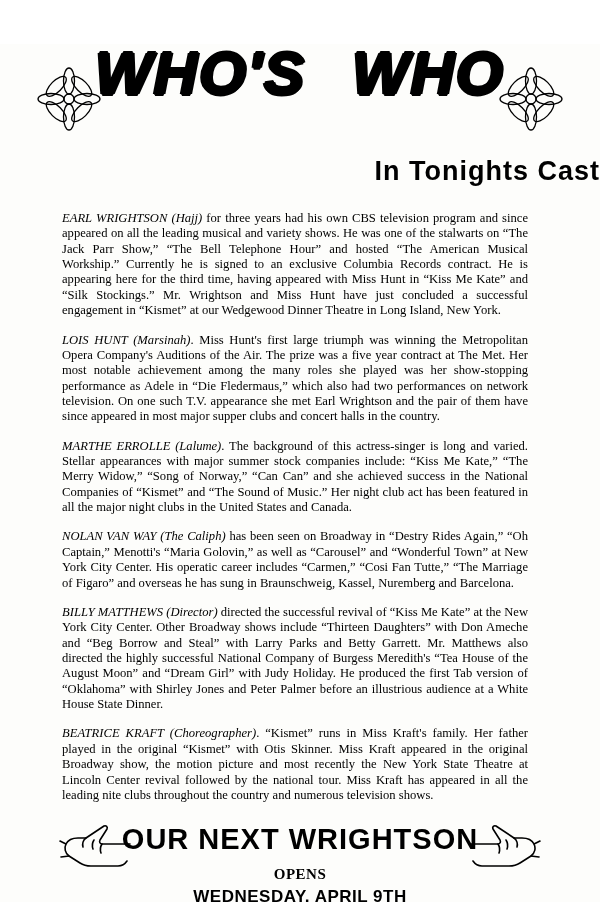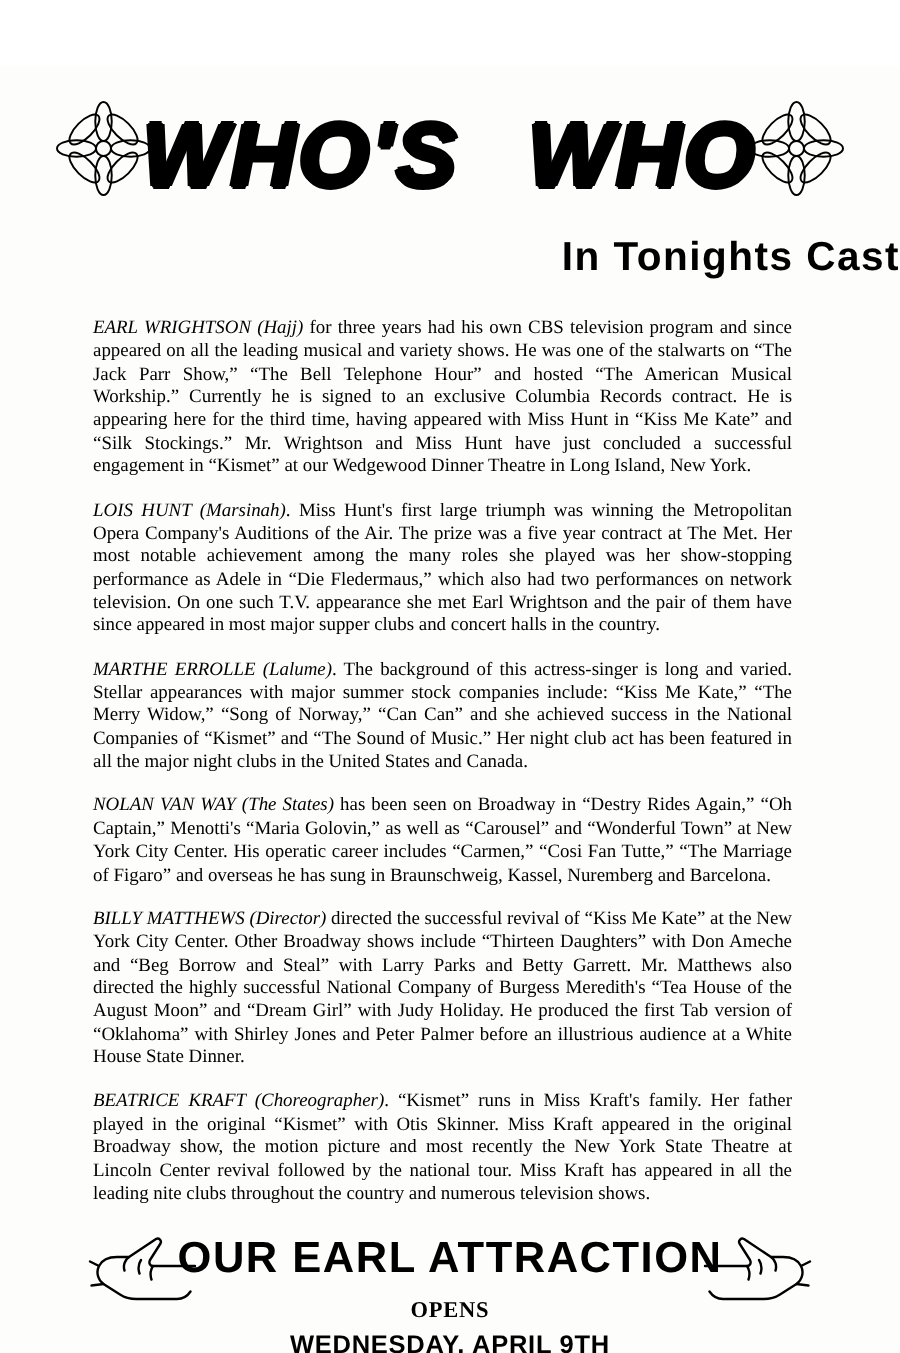--- a/index.html
+++ b/index.html
@@ -21,21 +21,20 @@
     box-sizing: border-box;
     padding: 0;
     background: #fdfdfb;
   }
 
   
   .masthead {
     position: relative;
     height: 120px;
     display: flex;
-    align-items: center;
     justify-content: center;
     margin-top: 44px;
   }
   .whos-who {
     font-family: "Liberation Sans", sans-serif;
     font-weight: bold;
     font-style: italic;
     font-size: 60px;
     letter-spacing: 2px;
     line-height: 1;
@@ -176,21 +175,21 @@
 
     <p class="bio">
       <span class="name">LOIS HUNT (Marsinah)</span><span>. Miss Hunt's first large triumph was winning the Metropolitan Opera Company's Auditions of the Air. The prize was a five year contract at The Met. Her most notable achievement among the many roles she played was her show-stopping performance as Adele in “Die Fledermaus,” which also had two performances on network television. On one such T.V. appearance she met Earl Wrightson and the pair of them have since appeared in most major supper clubs and concert halls in the country.</span>
     </p>
 
     <p class="bio">
       <span class="name">MARTHE ERROLLE (Lalume)</span><span>. The background of this actress-singer is long and varied. Stellar appearances with major summer stock companies include: “Kiss Me Kate,” “The Merry Widow,” “Song of Norway,” “Can Can” and she achieved success in the National Companies of “Kismet” and “The Sound of Music.” Her night club act has been featured in all the major night clubs in the United States and Canada.</span>
     </p>
 
     <p class="bio">
-      <span class="name">NOLAN VAN WAY (The States)</span><span> has been seen on Broadway in “Destry Rides Again,” “Oh Captain,” Menotti's “Maria Golovin,” as well as “Carousel” and “Wonderful Town” at New York City Center. His operatic career includes “Carmen,” “Cosi Fan Tutte,” “The Marriage of Figaro” and overseas he has sung in Braunschweig, Kassel, Nuremberg and Barcelona.</span>
+      <span class="name">NOLAN VAN WAY (The Caliph)</span><span> has been seen on Broadway in “Destry Rides Again,” “Oh Captain,” Menotti's “Maria Golovin,” as well as “Carousel” and “Wonderful Town” at New York City Center. His operatic career includes “Carmen,” “Cosi Fan Tutte,” “The Marriage of Figaro” and overseas he has sung in Braunschweig, Kassel, Nuremberg and Barcelona.</span>
     </p>
 
     <p class="bio">
       <span class="name">BILLY MATTHEWS (Director)</span><span> directed the successful revival of “Kiss Me Kate” at the New York City Center. Other Broadway shows include “Thirteen Daughters” with Don Ameche and “Beg Borrow and Steal” with Larry Parks and Betty Garrett. Mr. Matthews also directed the highly successful National Company of Burgess Meredith's “Tea House of the August Moon” and “Dream Girl” with Judy Holiday. He produced the first Tab version of “Oklahoma” with Shirley Jones and Peter Palmer before an illustrious audience at a White House State Dinner.</span>
     </p>
 
     <p class="bio">
       <span class="name">BEATRICE KRAFT (Choreographer)</span><span>. “Kismet” runs in Miss Kraft's family. Her father played in the original “Kismet” with Otis Skinner. Miss Kraft appeared in the original Broadway show, the motion picture and most recently the New York State Theatre at Lincoln Center revival followed by the national tour. Miss Kraft has appeared in all the leading nite clubs throughout the country and numerous television shows.</span>
     </p>
 
@@ -204,21 +203,21 @@
           <path d="M74 25 L46 25 C44 25 43 23 44 21 L51 10 C52 8 50 6 48 7 L30 19 L22 19 C16 19 12 21 10 25 C8 29 9 34 13 37 L24 44 C27 46 31 47 35 47 L62 47 C66 47 69 45 71 42"></path>
           <path d="M30 19 C27 21 26 25 27 28"></path>
           <path d="M38 21 C36 24 36 27 37 30"></path>
           <path d="M46 25 C44 28 44 31 45 34"></path>
           <path d="M10 25 L4 22"></path>
           <path d="M13 37 L5 38"></path>
         </g>
       </svg>
     </span>
 
-    <div class="next-title">OUR EARL ATTRACTION</div>
+    <div class="next-title">OUR NEXT WRIGHTSON</div>
 
     <span class="hand right">
       <svg width="76" height="54" viewBox="0 0 76 54">
         <g stroke="#000" stroke-width="1.6" fill="none" stroke-linejoin="round" stroke-linecap="round" transform="translate(76,0) scale(-1,1)">
           <path d="M74 25 L46 25 C44 25 43 23 44 21 L51 10 C52 8 50 6 48 7 L30 19 L22 19 C16 19 12 21 10 25 C8 29 9 34 13 37 L24 44 C27 46 31 47 35 47 L62 47 C66 47 69 45 71 42"></path>
           <path d="M30 19 C27 21 26 25 27 28"></path>
           <path d="M38 21 C36 24 36 27 37 30"></path>
           <path d="M46 25 C44 28 44 31 45 34"></path>
           <path d="M10 25 L4 22"></path>
           <path d="M13 37 L5 38"></path>

